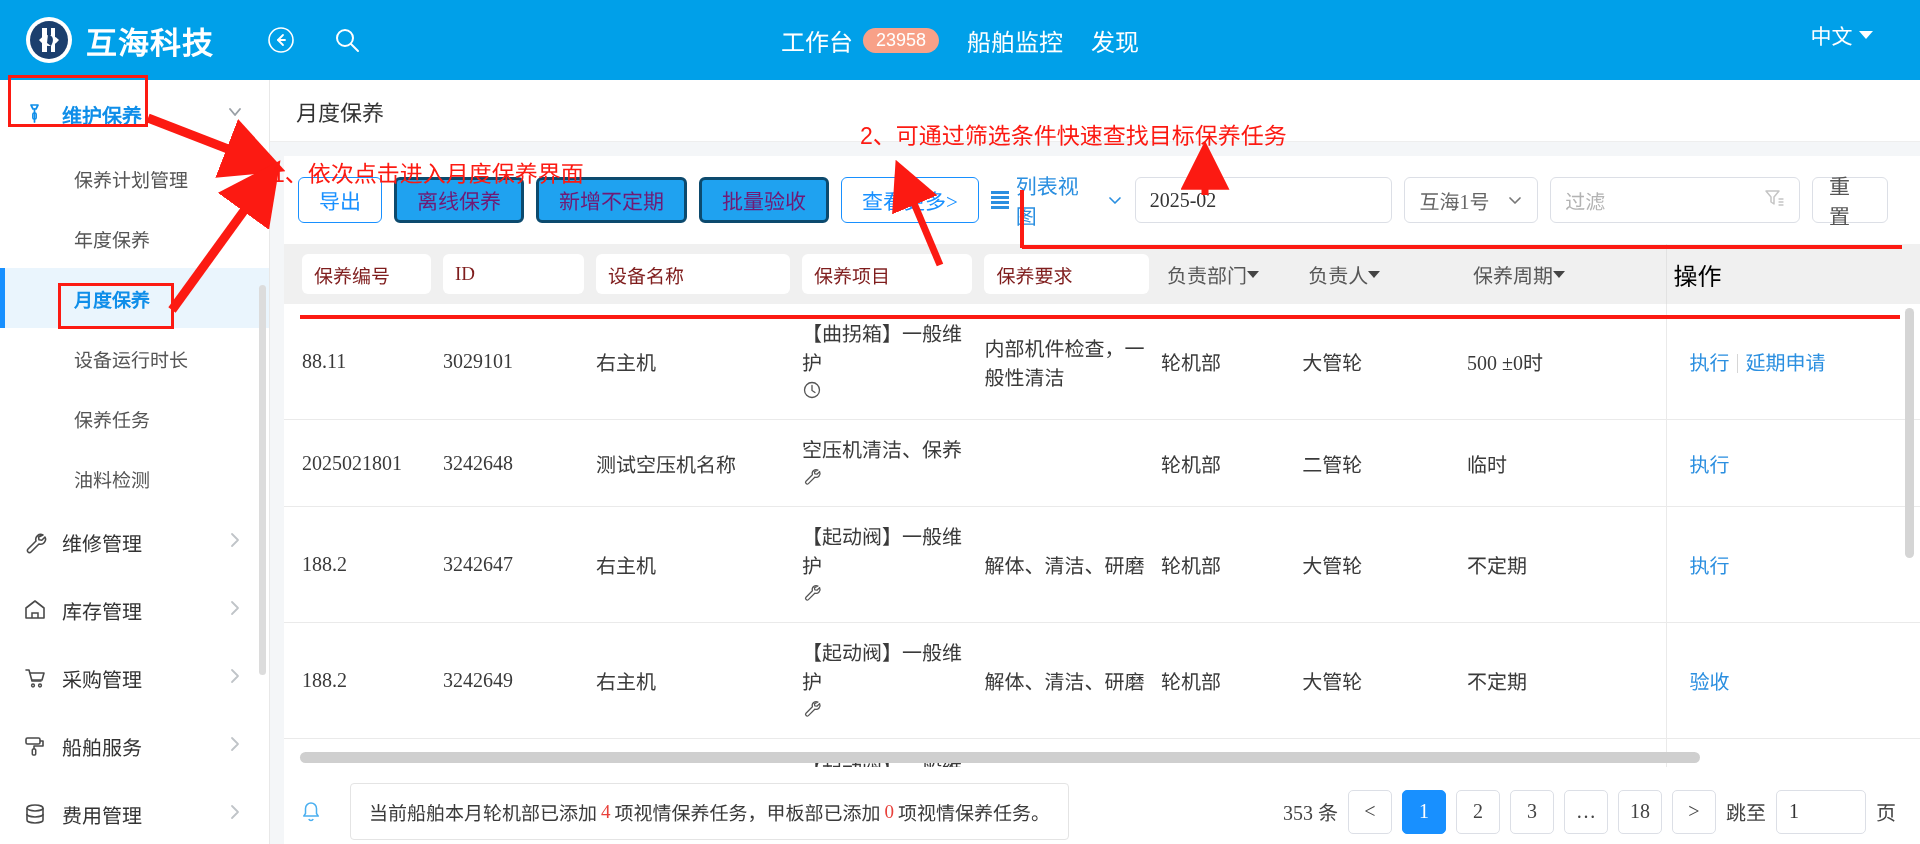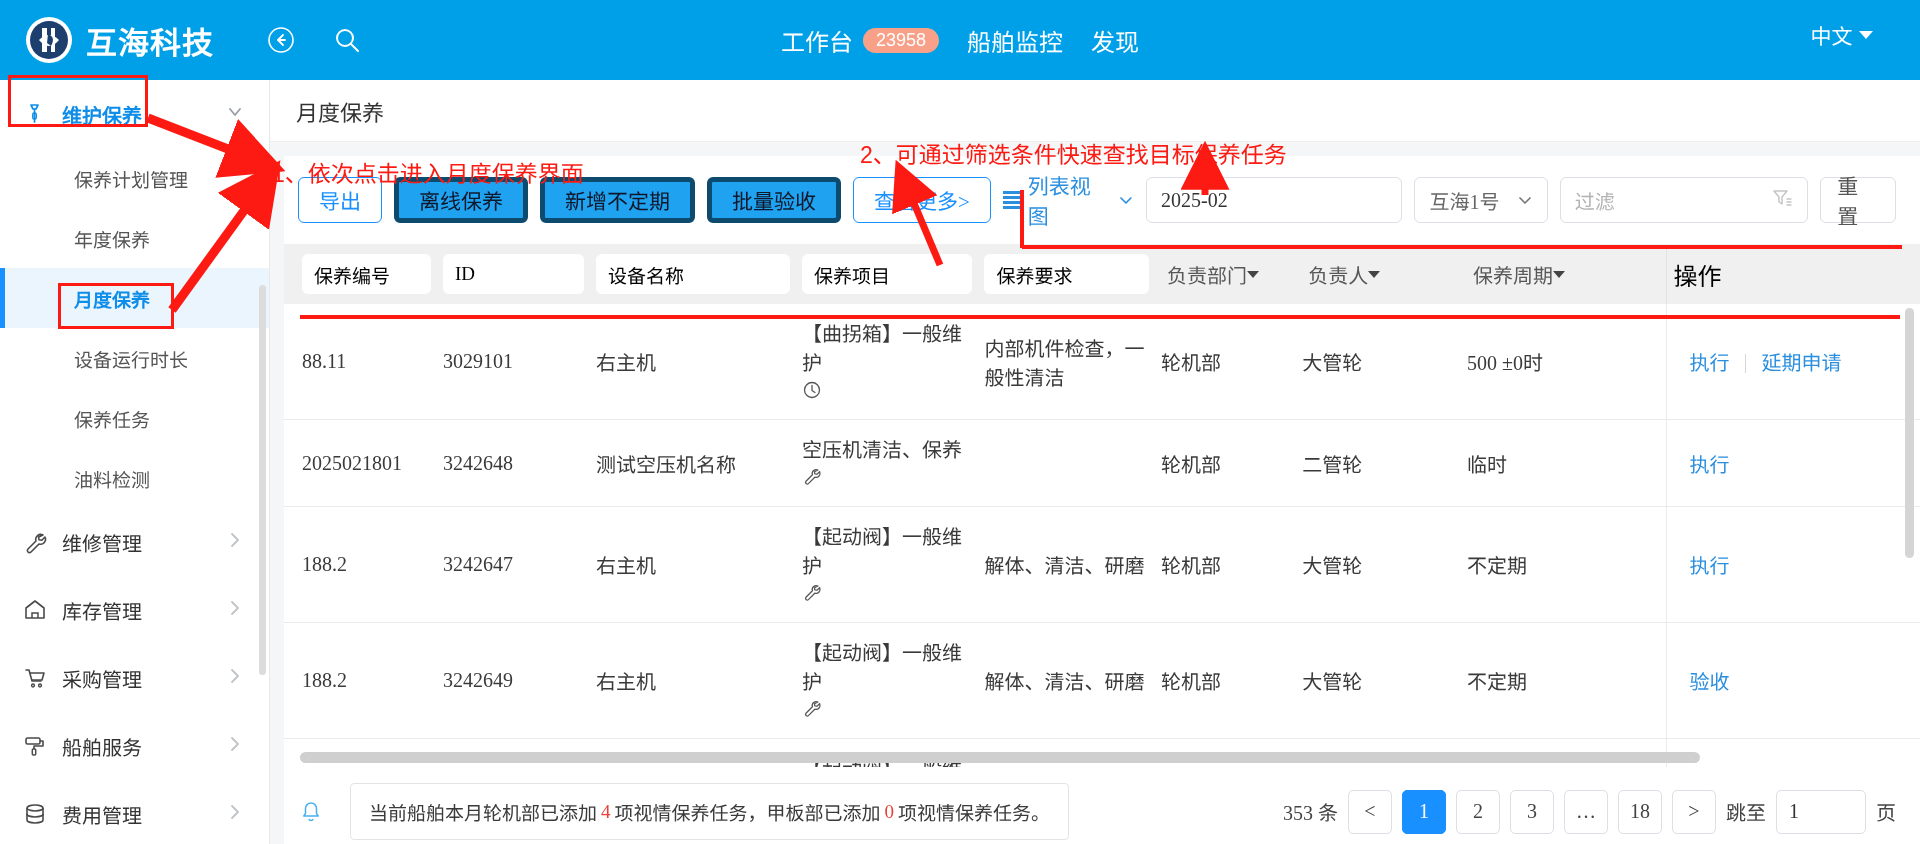--- a/index.html
+++ b/index.html
@@ -80,27 +80,27 @@
   }
 
   
   .main { flex: 1; min-width: 0; display: flex; flex-direction: column; background: #f4f6f8; position: relative; }
   .page-head { height: 62px; background: #fff; display: flex; align-items: center; padding-left: 26px;
     font-size: 22px; color: #333; border-bottom: 1px solid #eee; flex: 0 0 62px;}
   .content-pane { flex: 1; background: #fff; margin: 14px 0 0 14px; display: flex; flex-direction: column;
     min-height: 0; position: relative; }
 
   
-  .toolbar { display: flex; align-items: center; padding: 14px 24px 14px 14px; gap: 12px; flex: 0 0 auto; }
+  .toolbar { display: flex; align-items: center; padding: 14px 32px 14px 14px; gap: 12px; flex: 0 0 auto; }
   .btn {
     height: 46px; border-radius: 6px; font-size: 21px; display: flex; align-items: center;
     justify-content: center; padding: 0 20px; cursor: pointer; white-space: nowrap;
   }
   .btn-outline { border: 1px solid #1890ff; color: #1890ff; background: #fff; }
-  .btn-primary { background: #1fa2f0; color: #0f172a; border: 5px solid #0c4a6e; }
+  .btn-primary { background: #1fa2f0; color: #701a75; border: 3px solid #0c4a6e; }
   .toolbar-right { margin-left: auto; display: flex; align-items: center; gap: 12px; }
   .view-select { display: flex; align-items: center; gap: 7px; color: #2b8fe0; font-size: 21px; cursor: pointer; }
   .list-glyph { display: inline-flex; flex-direction: column; gap: 2px; }
   .list-glyph i { display: block; width: 18px; height: 3px; background: #2b8fe0; }
   .inp {
     height: 46px; border: 1px solid #dcdfe6; border-radius: 6px; background: #fff;
     display: flex; align-items: center; padding: 0 14px; font-size: 20px; color: #333;
   }
   .inp.date { width: 258px; }
   .inp.ship { width: 134px; justify-content: space-between; color: #666; }
@@ -109,30 +109,30 @@
     font-size: 21px; display: flex; align-items: center; padding: 0 16px; cursor: pointer; }
 
   
   .table-wrap { flex: 1; min-height: 0; position: relative; overflow: hidden; }
   table.grid { width: 100%; border-collapse: collapse; table-layout: fixed; }
   table.grid th, table.grid td { text-align: left; vertical-align: middle; }
   .filter-row th { background: #f0f0f0; height: 60px; padding: 0 6px; font-weight: normal; }
   .filter-row th:first-child { padding-left: 18px; }
   .fcell-inp {
     height: 40px; background: #fff; border-radius: 6px; display: flex; align-items: center;
-    padding: 0 12px; font-size: 19px; color: #000000;
+    padding: 0 12px; font-size: 19px; color: #7f1d1d;
   }
   .fcell-label { font-size: 20px; color: #585858; display: flex; align-items: center; padding-left: 6px; }
   .fcell-label .caret { width: 0; height: 0; border-left: 6px solid transparent; border-right: 6px solid transparent;
     border-top: 7px solid #444; }
   .op-head { font-size: 24px; color: #000000; padding-left: 16px; background: #f0f0f0; }
   .grid tbody td { border-bottom: 1px solid #eaeaea; font-size: 20px; color: #3a3a3a; padding: 14px 6px; }
   .grid tbody td:first-child { padding-left: 18px; }
   .cell-ico { display: block; margin-top: 4px; color: #555; }
-  .op-links { display: flex; align-items: center; gap: 14px; font-size: 20px; color: #2b8fe0; padding-left: 16px; }
+  .op-links { display: flex; align-items: center; gap: 6px; font-size: 20px; color: #2b8fe0; padding-left: 16px; }
   .op-links .sep { color: #d6d6d6; }
   .op-links a { color: #2b8fe0; text-decoration: none; cursor: pointer; }
   .op-col-cell { border-left: 1px solid #eaeaea; background: #fff; }
   .op-col-head { border-left: 1px solid #e2e2e2; }
 
   .h-scroll {
     position: absolute; left: 16px; right: 220px; bottom: 4px; height: 11px;
     background: #cfcfcf; border-radius: 6px;
   }
   .v-scroll {
@@ -630,21 +630,21 @@
 
     <line x1="940" y1="265" x2="900" y2="170" stroke="#fc1a12" stroke-width="7" marker-end="url(#ah)"></line>
 
     <line x1="1205" y1="195" x2="1205" y2="152" stroke="#fc1a12" stroke-width="7" marker-end="url(#ah)"></line>
   </svg>
 
   <div class="anno-box" style="left:8px; top:75px; width:140px; height:52px;"></div>
   <div class="anno-box" style="left:58px; top:283px; width:116px; height:46px;"></div>
 
   <div class="anno" style="left:272px; top:155px;">1、依次点击进入月度保养界面</div>
-  <div class="anno" style="left:860px; top:136px;">2、可通过筛选条件快速查找目标保养任务</div>
+  <div class="anno" style="left:860px; top:117px;">2、可通过筛选条件快速查找目标保养任务</div>
 
   <div class="red-line" style="left:1022px; top:245px; width:880px; height:4px;"></div>
 
   <div class="red-line" style="left:1020px; top:190px; width:4px; height:58px;"></div>
 
   <div class="red-line" style="left:300px; top:315px; width:1600px; height:4px;"></div>
 
 </div>
 
 </body></html>

